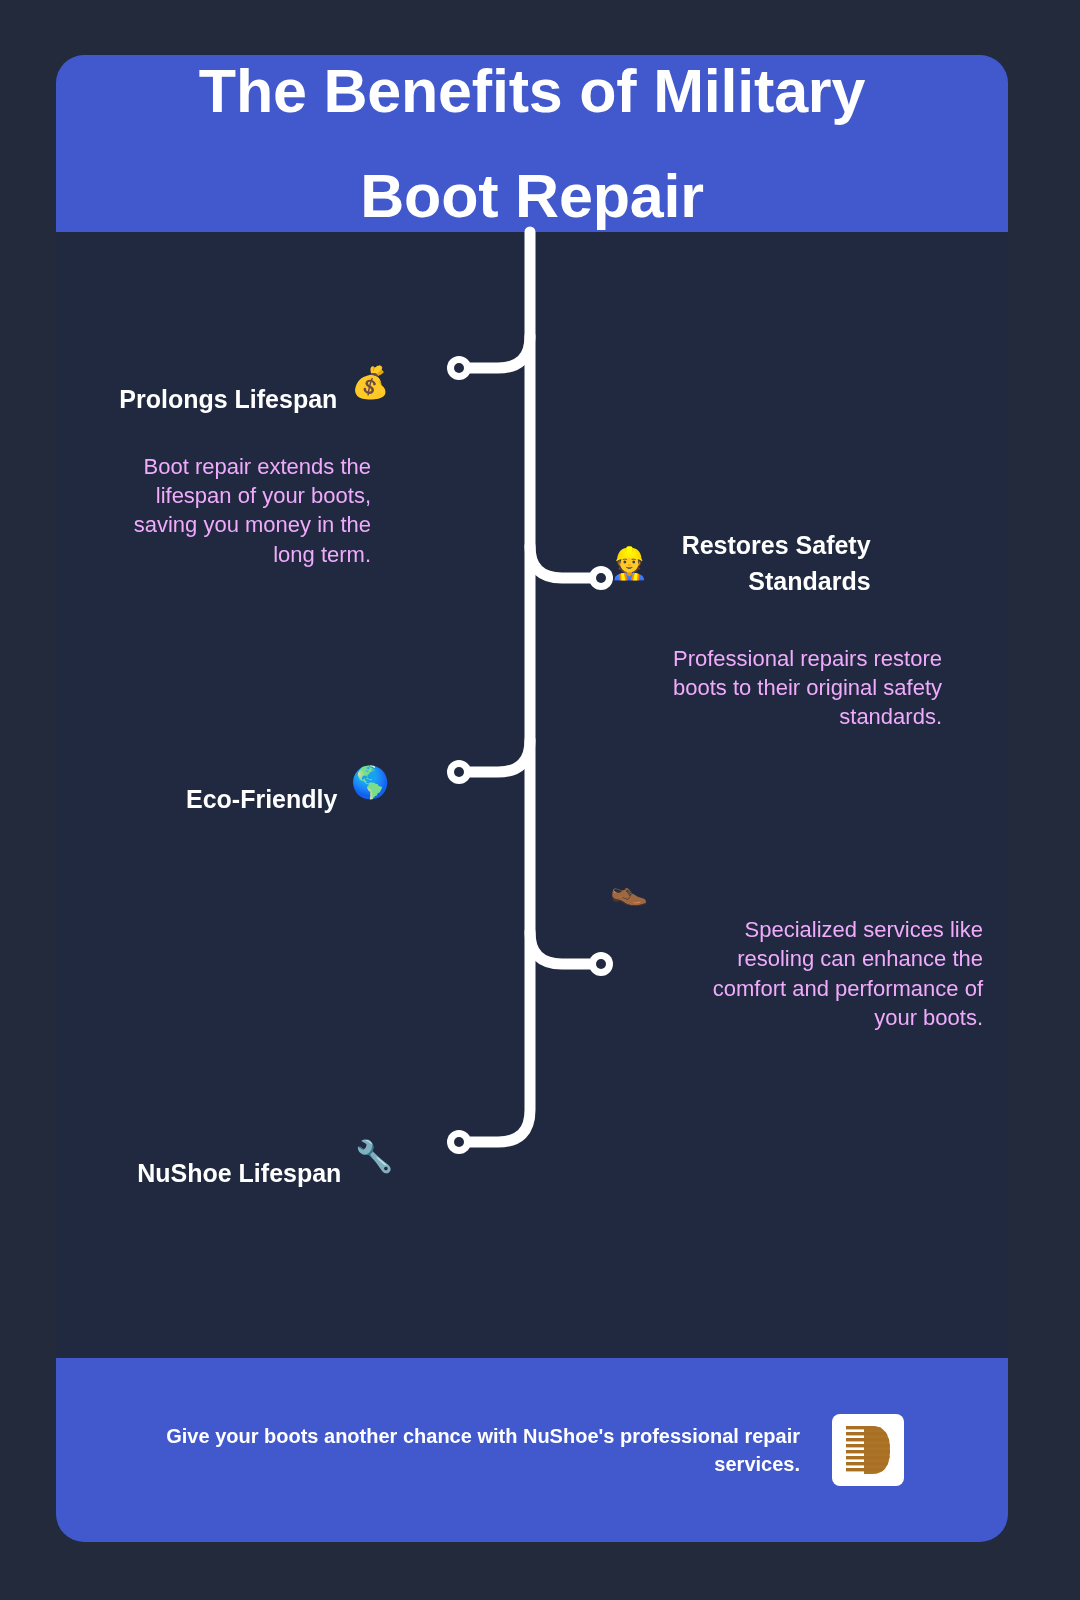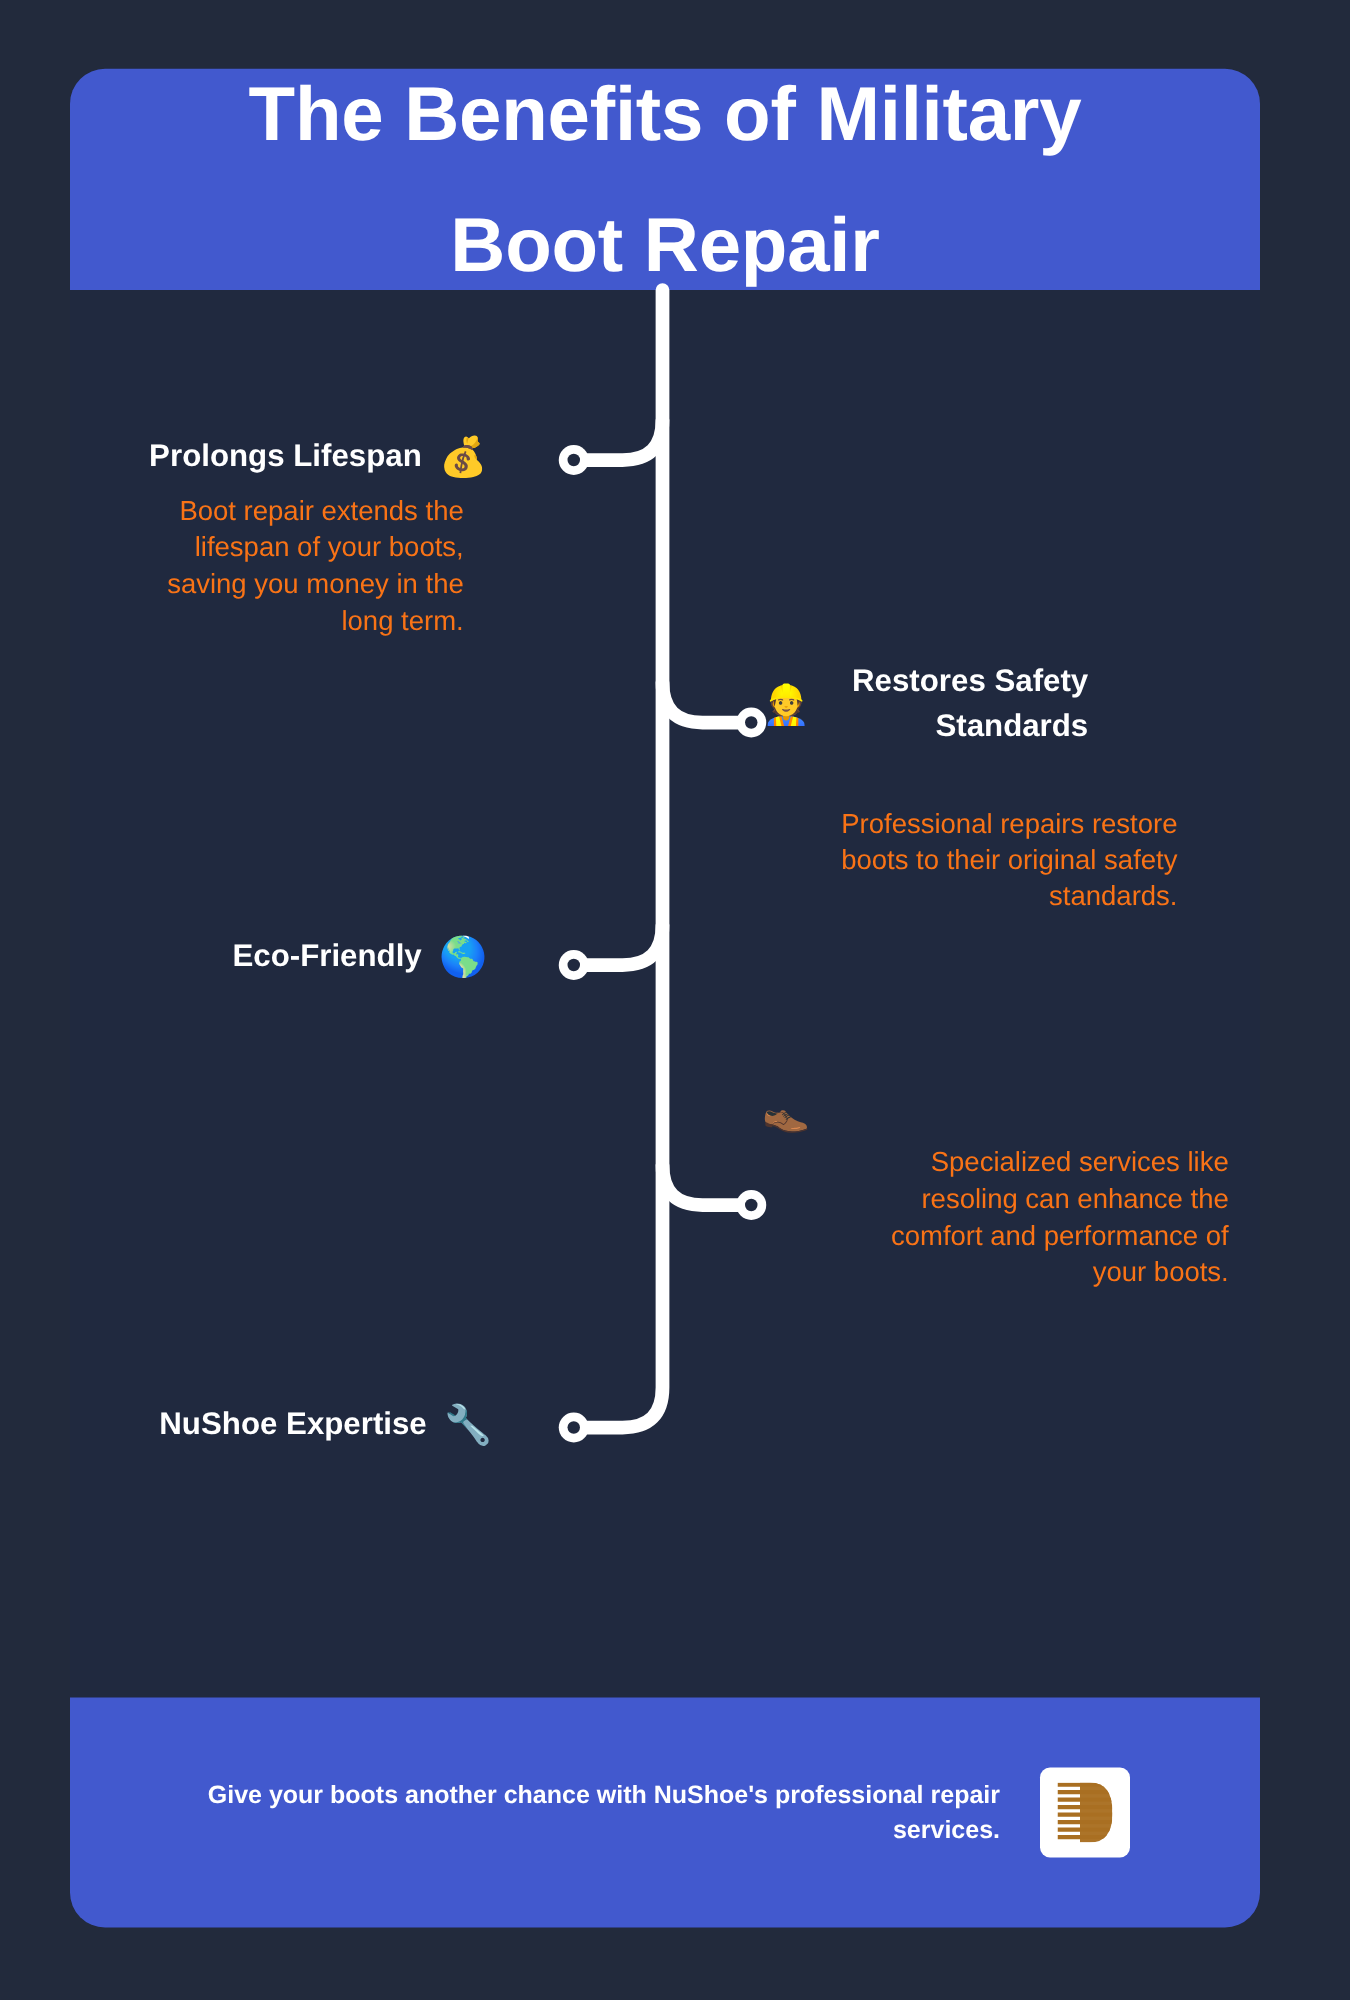--- a/index.html
+++ b/index.html
@@ -65,26 +65,26 @@
     font-size:25px;
     font-weight:bold;
     line-height:1.43;
   }
   .block .b-emoji {
     font-size:31px;
     line-height:1;
     flex:0 0 auto;
   }
   .block .b-desc {
-    color:#f97316;
+    color:#f0abfc;
     font-size:22px;
     line-height:1.33;
     margin-top:10px;
   }
-  .block.left .b-title, .block.left .b-desc { text-align:right; }
+  .block.left .b-title, .block.left .b-desc { text-align:right;margin-top:34px; }
   .block.right .b-title, .block.right .b-desc { text-align:right; }
   .block.left .title-row .b-title { order:1; }
   .block.left .title-row .b-emoji { order:2; }
 
   
   #block-prolongs { left:88px; top:348px; width:284px; }
   #block-prolongs .b-desc { width:284px; margin-left:-1px; }
 
   #block-safety   { left:672px; top:528px; width:270px; }
   #block-safety .b-title { width:200px; }
@@ -207,21 +207,21 @@
 
   <div class="block right" id="block-comfort">
     <div class="title-row">
       <div class="b-emoji">👞</div>
     </div>
     <div class="b-desc">Specialized services like resoling can enhance the comfort and performance of your boots.</div>
   </div>
 
   <div class="block left" id="block-expertise">
     <div class="title-row">
-      <div class="b-title">NuShoe Expertise</div>
+      <div class="b-title">NuShoe Lifespan</div>
       <div class="b-emoji">🔧</div>
     </div>
   </div>
 
   <div class="footer-band">
     <div class="footer-inner">
       <div class="footer-text">Give your boots another chance with NuShoe's professional repair services.</div>
       <div class="footer-logo">
         <svg width="60" height="60" viewBox="0 0 60 60">
           <defs>

